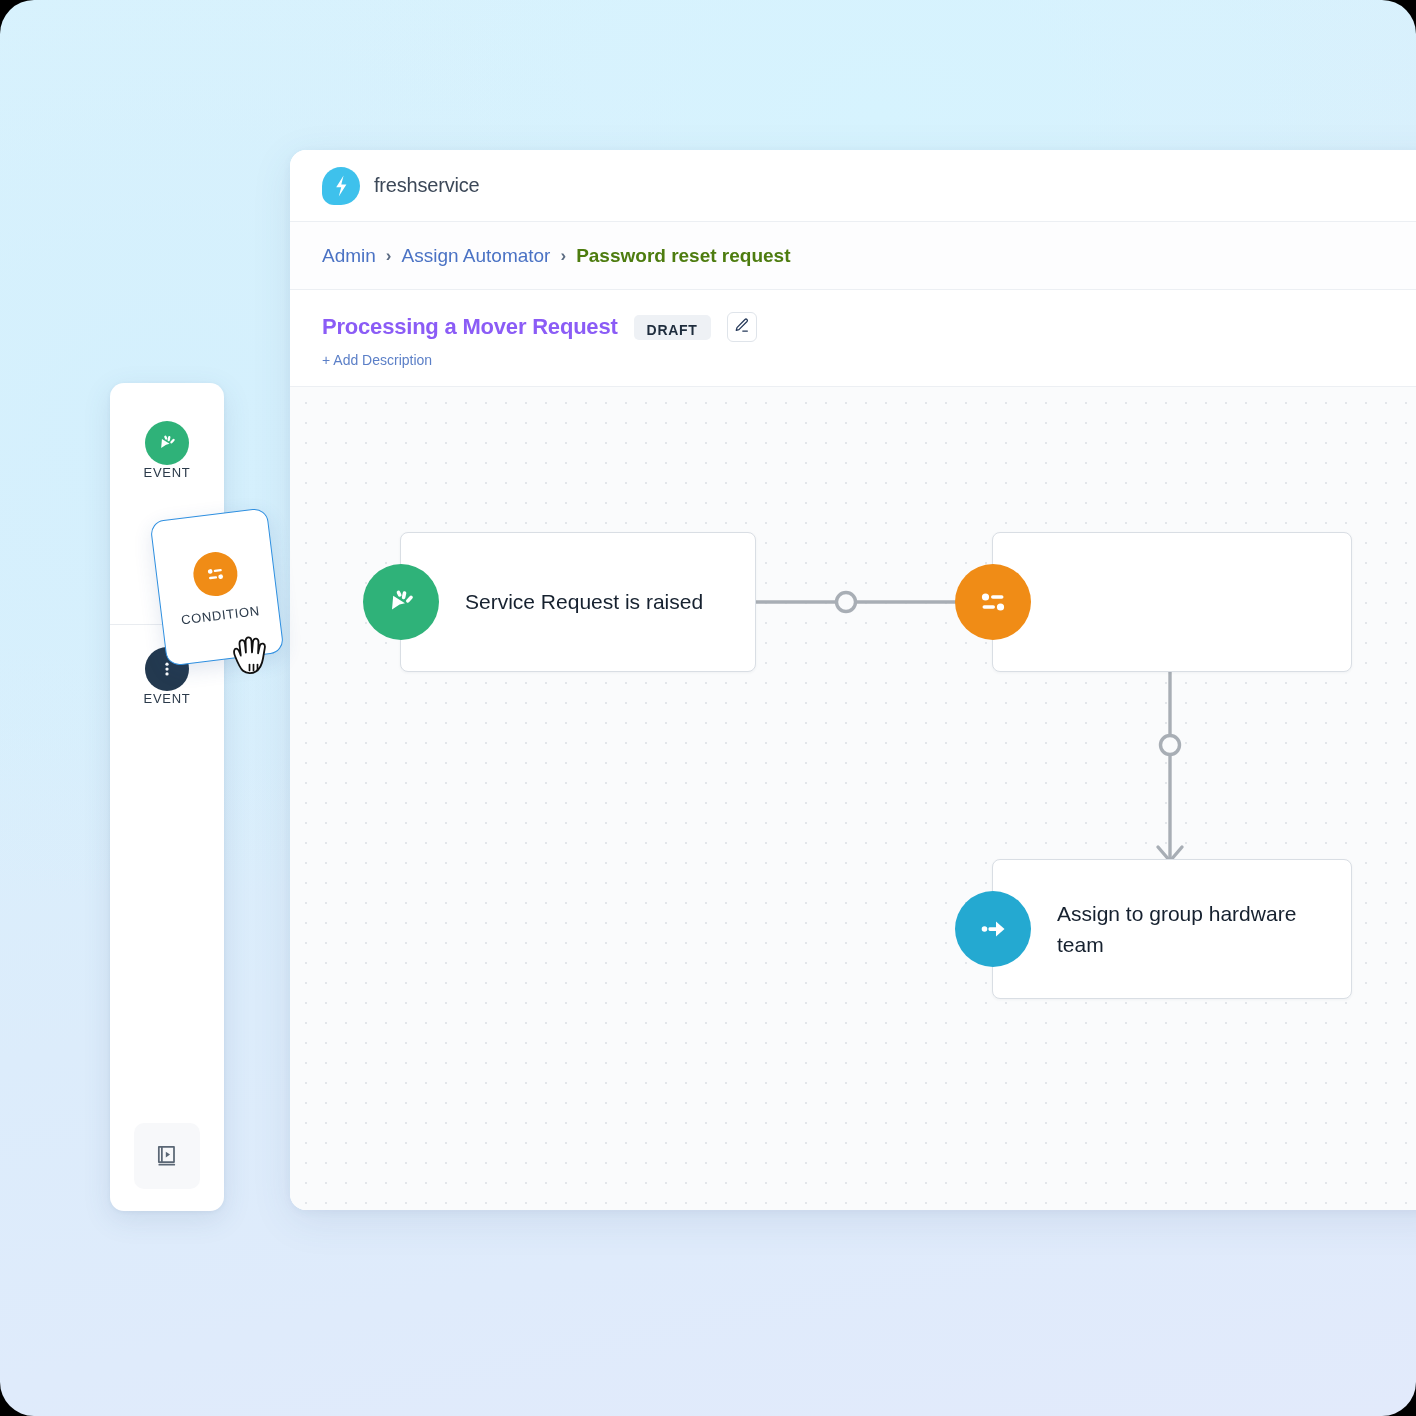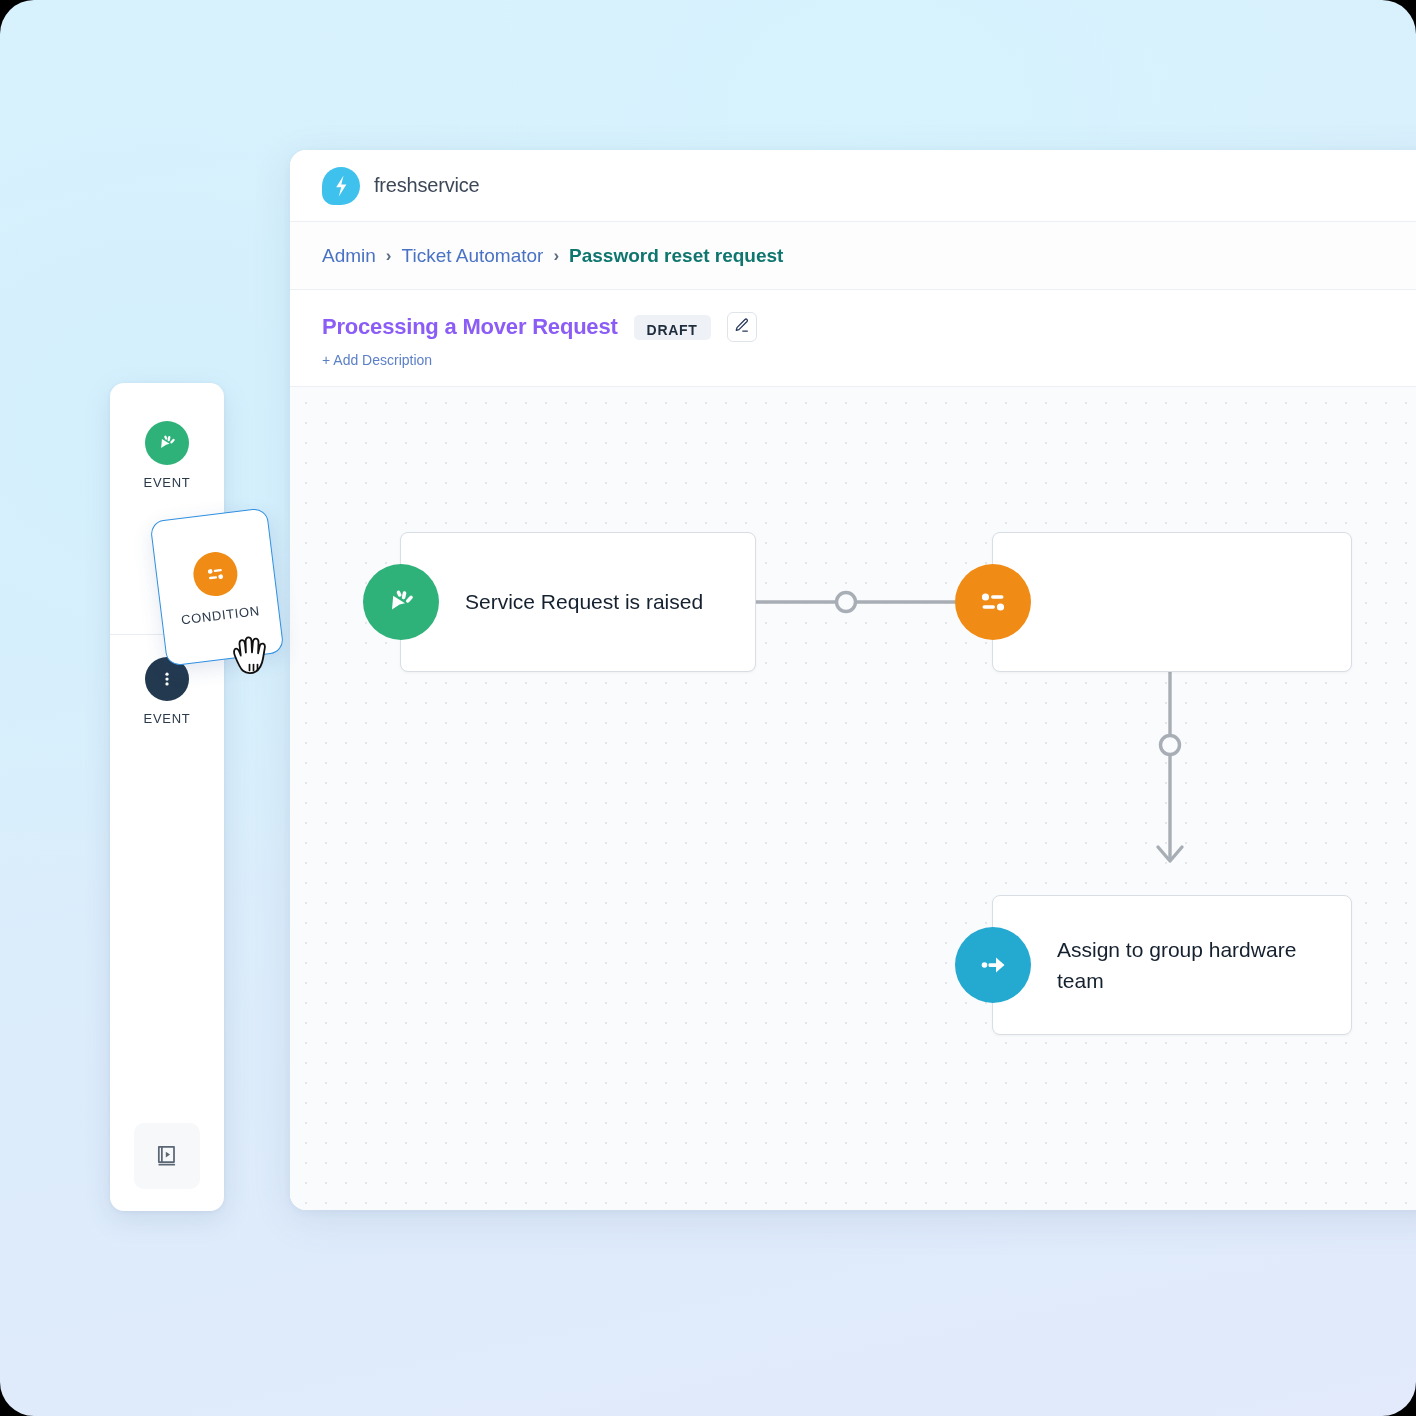--- a/index.html
+++ b/index.html
@@ -71,21 +71,21 @@
     display: flex;
     align-items: center;
     padding-left: 32px;
     gap: 10px;
     background: #fdfdfe;
     border-bottom: 1px solid #eceff3;
     font-size: 19px;
   }
   .crumb-link { color: #4a72c4; font-weight: 500; cursor: pointer; }
   .crumb-sep { color: #5b6b82; font-size: 17px; font-weight: 700; }
-  .crumb-current { color: #0f766e; font-weight: 700; }
+  .crumb-current { color: #4d7c0f; font-weight: 700; }
 
   
   .titlerow {
     padding: 22px 32px 18px 32px;
     background: #fff;
     border-bottom: 1px solid #eceff3;
   }
   .titleline { display: flex; align-items: center; gap: 16px; }
   .flow-title {
     font-size: 22px;
@@ -153,21 +153,21 @@
     padding-left: 64px;
     padding-right: 24px;
     font-size: 21px;
     line-height: 1.5;
     color: #16212f;
     font-weight: 400;
   }
 
   #node-event     { left: 110px; top:  145px; width: 356px; height: 140px; align-items: center; }
   #node-condition { left: 702px; top:  145px; width: 360px; height: 140px; }
-  #node-action    { left: 702px; top:  472px; width: 360px; height: 140px; margin-top: 36px; }
+  #node-action    { left: 702px; top:  472px; width: 360px; height: 140px; }
 
   .connector { position: absolute; overflow: visible; }
   #conn-h { left: 460px; top: 190px; width: 260px; height: 50px; }
   #conn-v { left: 855px; top: 280px; width: 50px; height: 200px; }
 
   
   #palette {
     position: absolute;
     left: 110px;
     top: 383px;
@@ -175,21 +175,20 @@
     height: 828px;
     background: #fff;
     border-radius: 14px;
     box-shadow: 0 8px 28px rgba(60,90,130,0.13), 0 1px 4px rgba(60,90,130,0.07);
     padding-top: 22px;
   }
   .palette-item {
     display: flex;
     flex-direction: column;
     align-items: center;
-    gap: 10px;
     padding: 16px 0 18px 0;
     cursor: pointer;
   }
   .pal-icon {
     width: 44px; height: 44px;
     border-radius: 50%;
     display: flex; align-items: center; justify-content: center;
   }
   .pal-icon.green { background: #2fb279; }
   .pal-icon.blue  { background: #24a9d1; }
@@ -263,21 +262,21 @@
         <svg viewBox="0 0 38 38" width="38" height="38">
           <path d="M21.6 8.5 L14.2 20.2 H19.2 L16.8 29.5 L24.4 17.6 H19.3 Z" fill="#ffffff"></path>
         </svg>
       </div>
       <div class="brand-name">freshservice</div>
     </div>
 
     <div class="breadcrumb">
       <span class="crumb-link">Admin</span>
       <span class="crumb-sep">›</span>
-      <span class="crumb-link">Ticket Automator</span>
+      <span class="crumb-link">Assign Automator</span>
       <span class="crumb-sep">›</span>
       <span class="crumb-current">Password reset request</span>
     </div>
 
     <div class="titlerow">
       <div class="titleline">
         <div class="flow-title">Processing a Mover Request</div>
         <div class="status-badge">DRAFT</div>
         <div class="edit-btn">
           <span>

